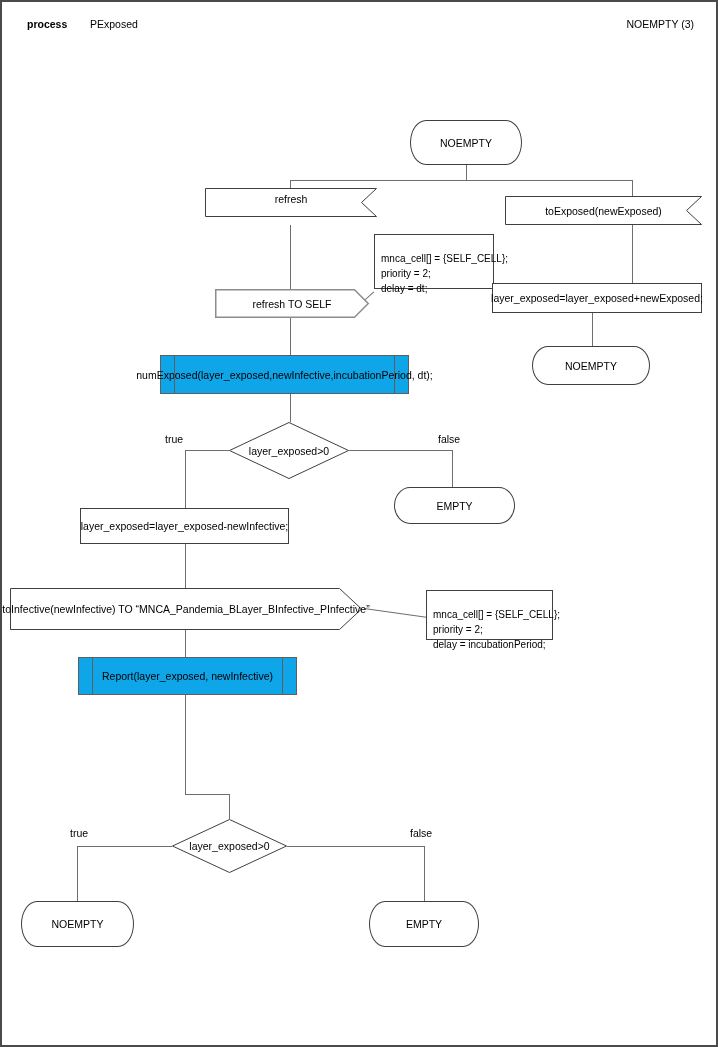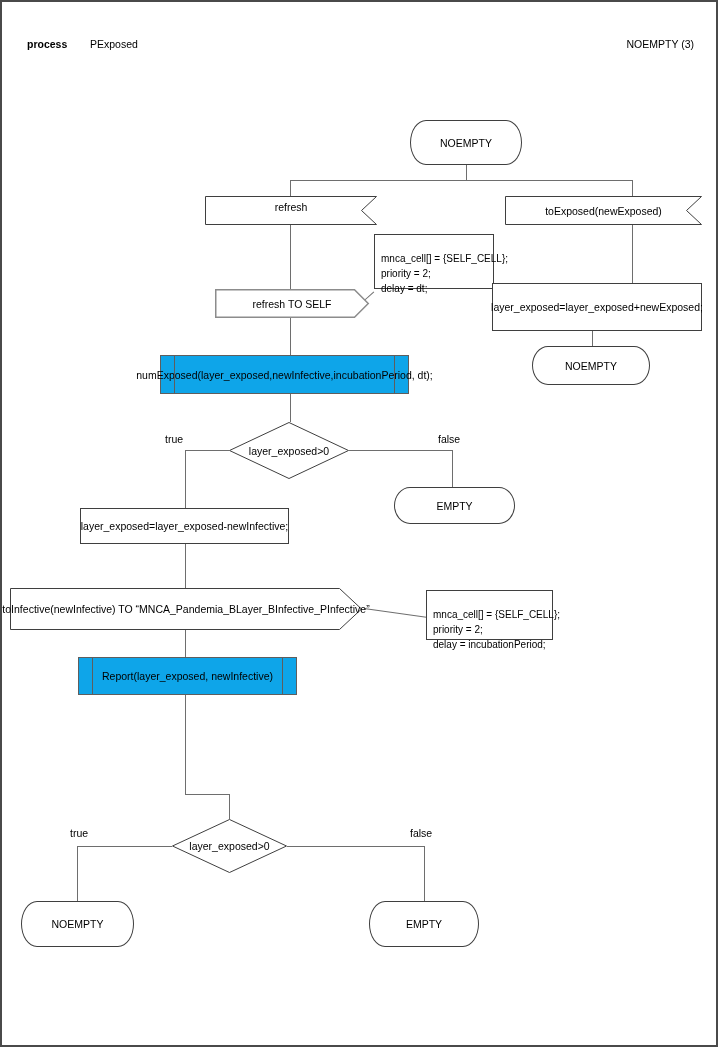--- a/index.html
+++ b/index.html
@@ -2,21 +2,21 @@
 <html><head>
 <meta charset="utf-8">
 <style>
   html,body { margin:0; padding:0; background:#e8e8e8; }
   .page {
     position:relative; width:718px; height:1047px;
     background:#ffffff; border:2px solid #4a4a4a; box-sizing:border-box;
     font-family:"Liberation Sans", sans-serif; color:#000;
     overflow:hidden;
   }
-  .hdr { position:absolute; font-size:10.5px; top:16px; white-space:nowrap;margin-top:20px; }
+  .hdr { position:absolute; font-size:10.5px; top:16px; white-space:nowrap; }
   .hdr.kind { left:25px; font-weight:bold; }
   .hdr.title { left:88px; }
   .hdr.right { right:22px; }
 
   .node {
     position:absolute; box-sizing:border-box;
     display:flex; align-items:center; justify-content:center;
     font-size:10.5px; white-space:nowrap; text-align:right;
   }
   .state { border:1px solid #3f3f3f; border-radius:16px / 50%; background:#fff; }
@@ -69,21 +69,21 @@
   <div class="edge v" style="left:75px;top:844px;height:55px"></div>
   <div class="edge h" style="left:285px;top:844px;width:137px"></div>
   <div class="edge v" style="left:422px;top:844px;height:55px"></div>
   <div class="edge d" style="left:360px;top:300px;width:16px;transform:rotate(-42deg)"></div>
   <div class="edge d" style="left:362px;top:606px;width:63px;transform:rotate(8deg)"></div>
 
   <div class="node state" style="left:408px;top:118px;width:112px;height:45px">
     <span>NOEMPTY</span>
   </div>
 
-  <div class="node sig" style="left:203px;top:194px;width:172px;height:22px">
+  <div class="node sig" style="left:203px;top:186px;width:172px;height:22px">
     <svg width="172" height="29">
       <polygon points="0.5,0.5 171.5,0.5 156.5,14.5 171.5,28.5 0.5,28.5" fill="#fff" stroke="#3f3f3f" stroke-width="1"></polygon>
     </svg>
     <span class="lbl" style="width:157px">refresh</span>
   </div>
 
   <div class="node sig" style="left:503px;top:194px;width:197px;height:29px">
     <svg width="197" height="29">
       <polygon points="0.5,0.5 196.5,0.5 181.5,14.5 196.5,28.5 0.5,28.5" fill="#fff" stroke="#3f3f3f" stroke-width="1"></polygon>
     </svg>
@@ -96,21 +96,21 @@
     </svg>
     <span class="lbl" style="width:140px">refresh TO SELF</span>
   </div>
 
   <div class="node note" style="left:372px;top:232px;width:120px;height:55px">
     <div>mnca_cell[] = {SELF_CELL};</div>
     <div>priority = 2;</div>
     <div>delay = dt;</div>
   </div>
 
-  <div class="node rect" style="left:490px;top:281px;width:210px;height:48px">
+  <div class="node rect" style="left:490px;top:281px;width:210px;height:30px">
     <span>layer_exposed=layer_exposed+newExposed;</span>
   </div>
 
   <div class="node state" style="left:530px;top:344px;width:118px;height:39px">
     <span>NOEMPTY</span>
   </div>
 
   <div class="node proc" style="left:158px;top:353px;width:249px;height:39px">
     <span>numExposed(layer_exposed,newInfective,incubationPeriod, dt);</span>
   </div>

